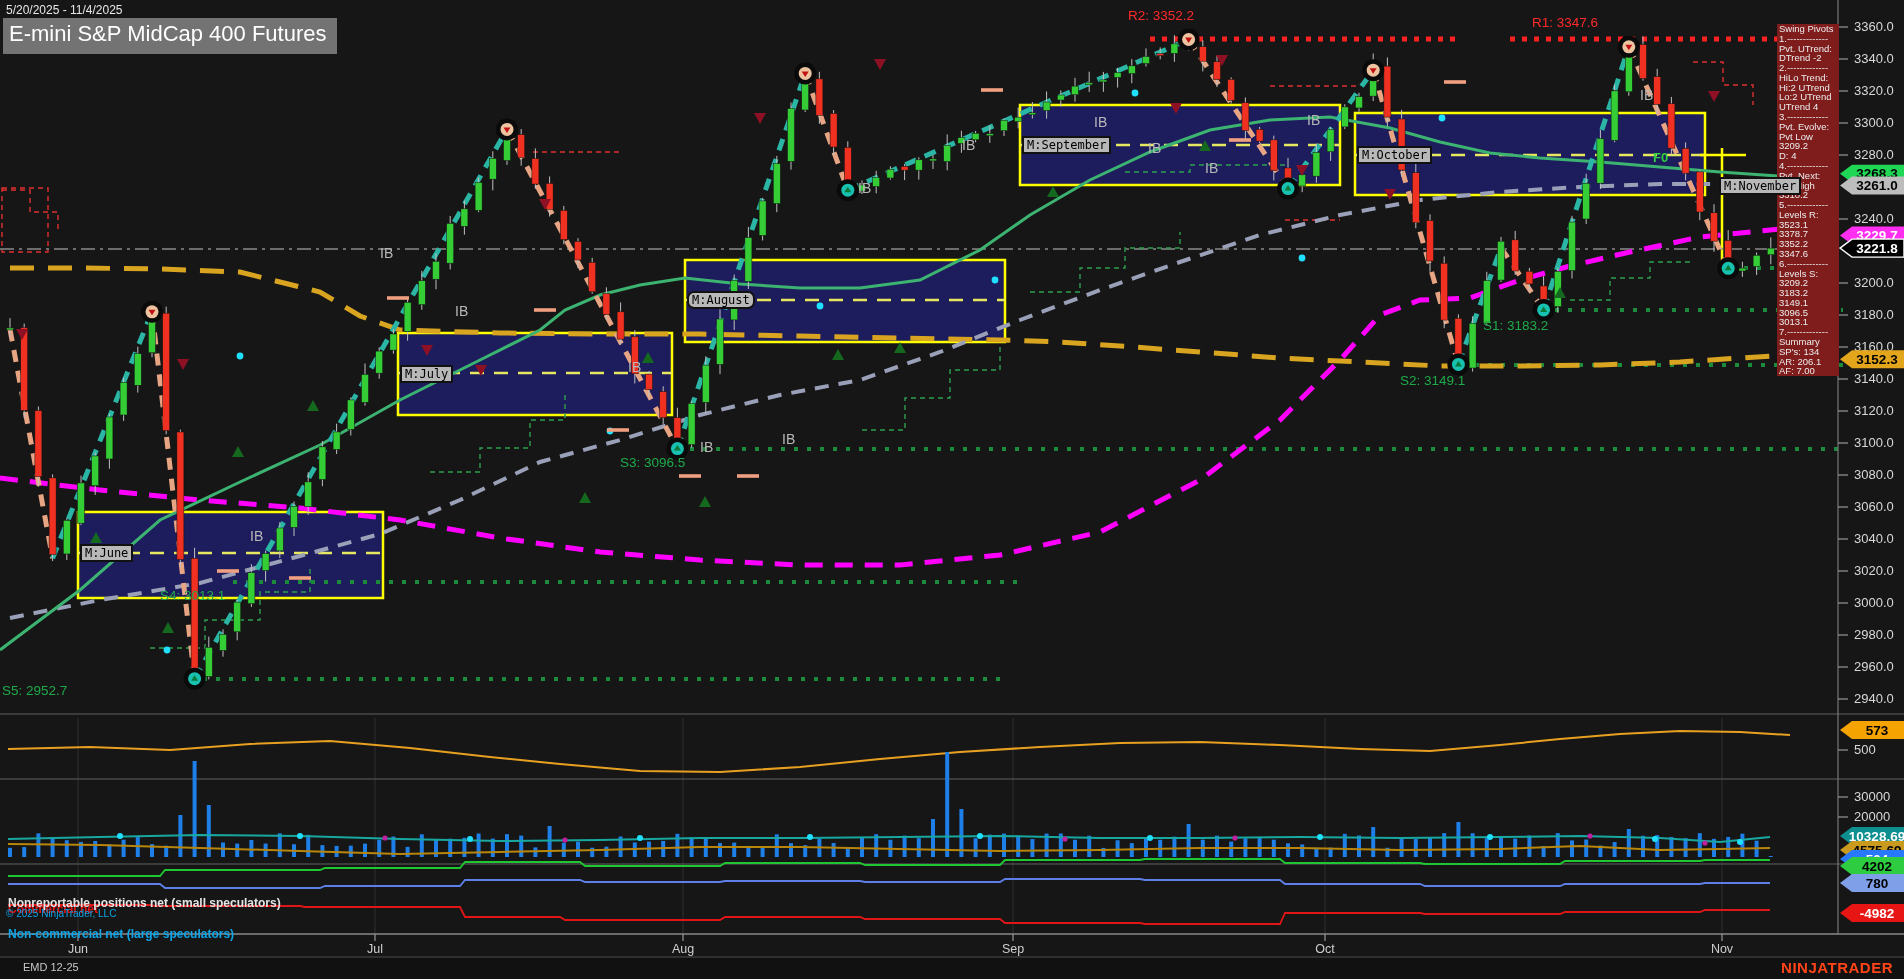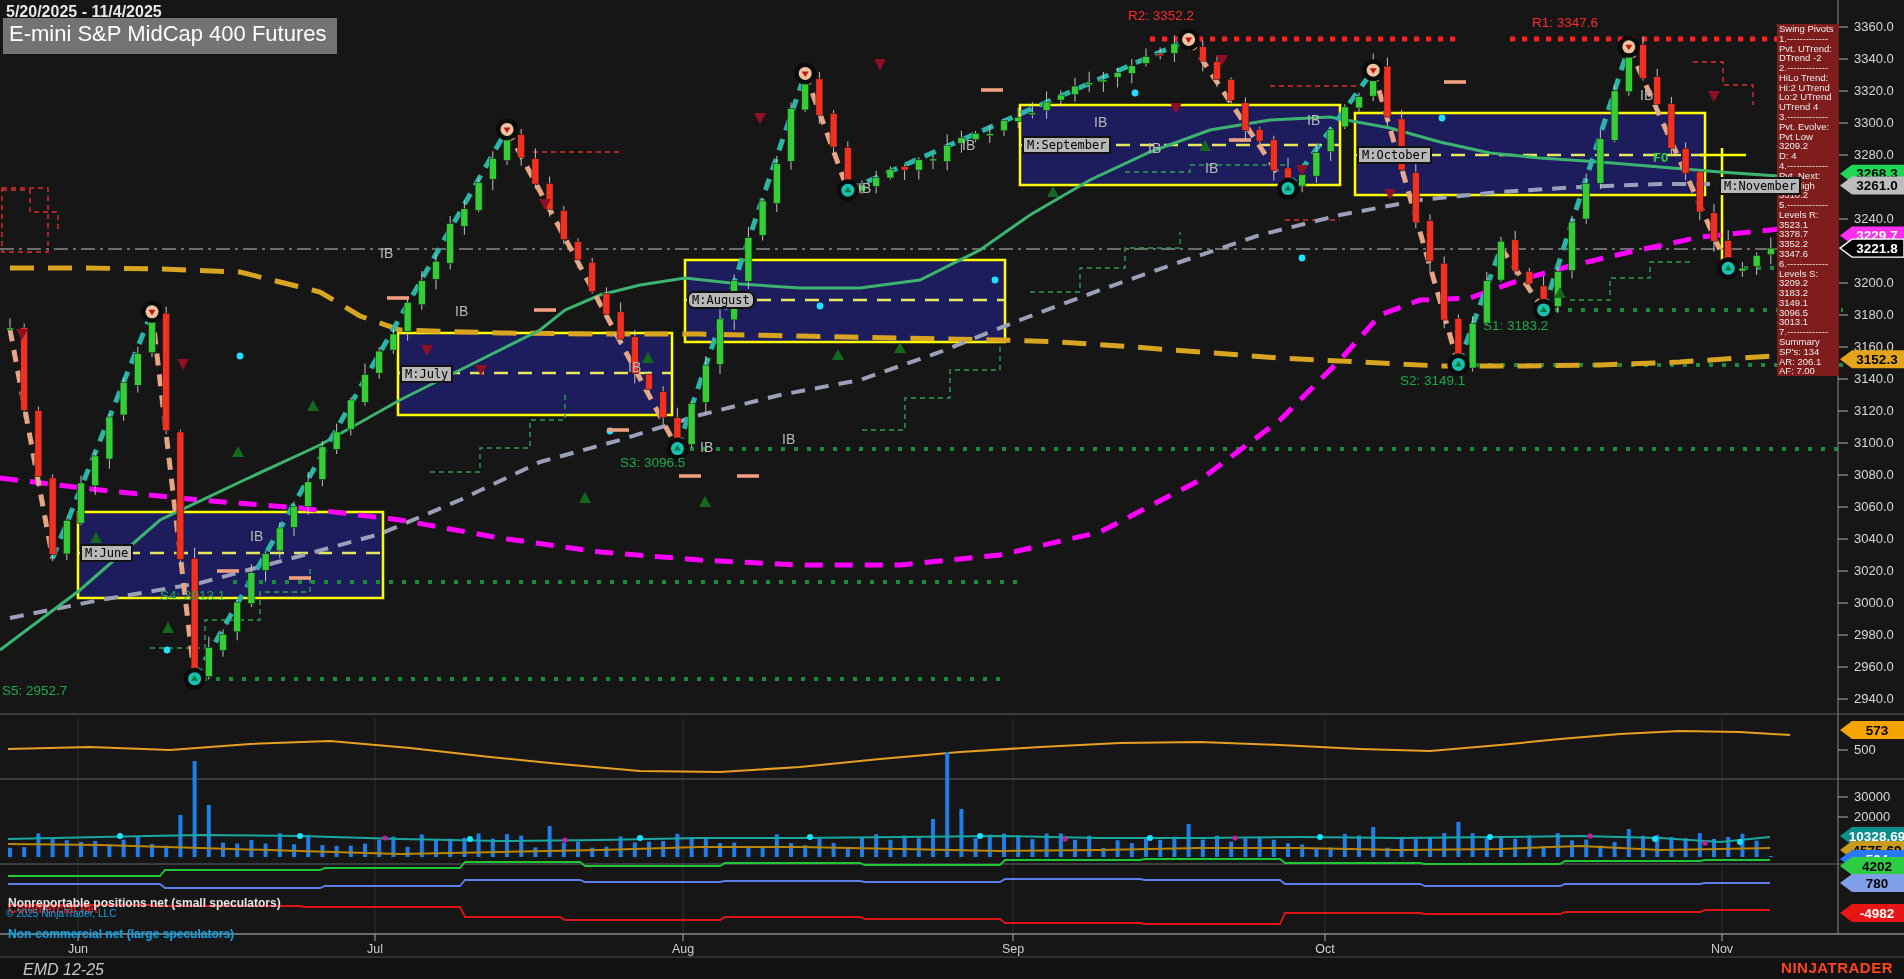--- a/index.html
+++ b/index.html
@@ -1,28 +1,28 @@
 <!DOCTYPE html>
 <html><head>
 <meta charset="utf-8">
 <style>
   html,body{margin:0;padding:0;background:#161616;width:1904px;height:979px;overflow:hidden;
     font-family:"Liberation Sans",sans-serif;-webkit-font-smoothing:antialiased;}
   #stage{position:relative;width:1904px;height:979px;}
   svg{position:absolute;left:0;top:0;}
-  .date-range{position:absolute;left:6px;top:3px;color:#e8e8e8;font-size:16px;font-weight:bold;z-index:4;}
+  .date-range{position:absolute;left:6px;top:3px;color:#e8e8e8;font-size:12px;font-weight:normal;z-index:4;}
   .title-box{position:absolute;left:3px;top:18px;background:#737373;color:#fff;padding:3px 10px 6px 6px;
     font-size:22px;line-height:1.22;z-index:4;}
   .sidebar{position:absolute;left:1777px;top:24px;width:60px;height:352px;background:#7f1d1d;color:#ececec;
     font-size:9.5px;line-height:9.78px;z-index:5;padding-left:2px;white-space:nowrap;overflow:visible;}
   .month-label{position:absolute;transform:translateY(-50%);background:#b8b8b8;color:#000;border:2px solid #111;
     font-family:"DejaVu Sans Mono",monospace;font-size:12px;padding:0 3px;z-index:6;white-space:nowrap;}
   .legend{position:absolute;z-index:4;font-size:12px;font-weight:bold;white-space:nowrap;}
   .copyright{position:absolute;z-index:4;font-size:10px;color:#0ea5e9;white-space:nowrap;}
-  .footer-instrument{position:absolute;left:23px;top:961px;color:#c8c8c8;font-size:16px;z-index:4;font-style:italic;}
+  .footer-instrument{position:absolute;left:23px;top:961px;color:#c8c8c8;font-size:11px;z-index:4;}
   .brand{position:absolute;right:11px;top:959px;color:#ff4518;font-size:15px;font-weight:bold;
     letter-spacing:.5px;z-index:4;}
 </style>
 </head>
 <body>
 
 <div id="stage">
   <svg id="chart" width="1904" height="979">
       <rect x="0" y="0" width="1904" height="979" fill="#161616"></rect>
       <rect x="0" y="958" width="1904" height="21" fill="#111111"></rect>

